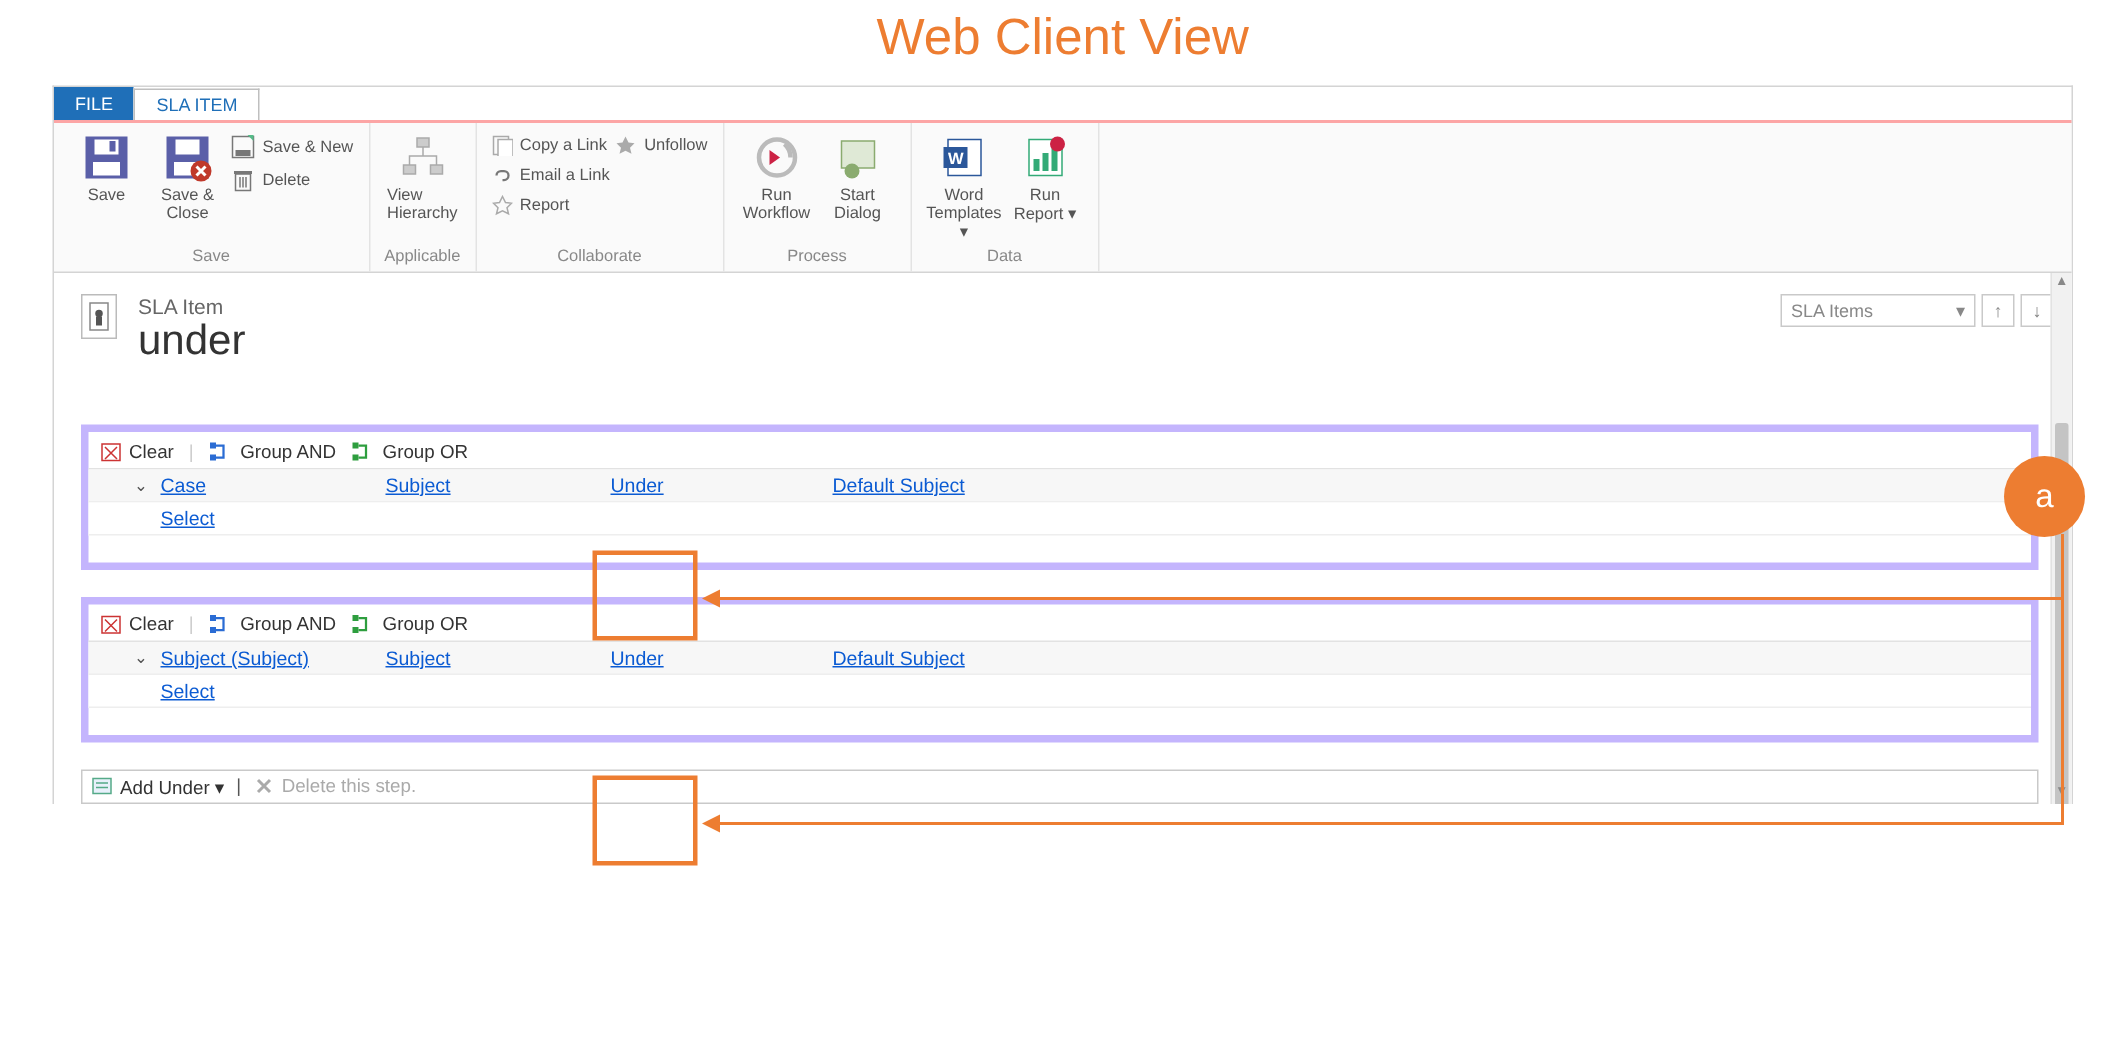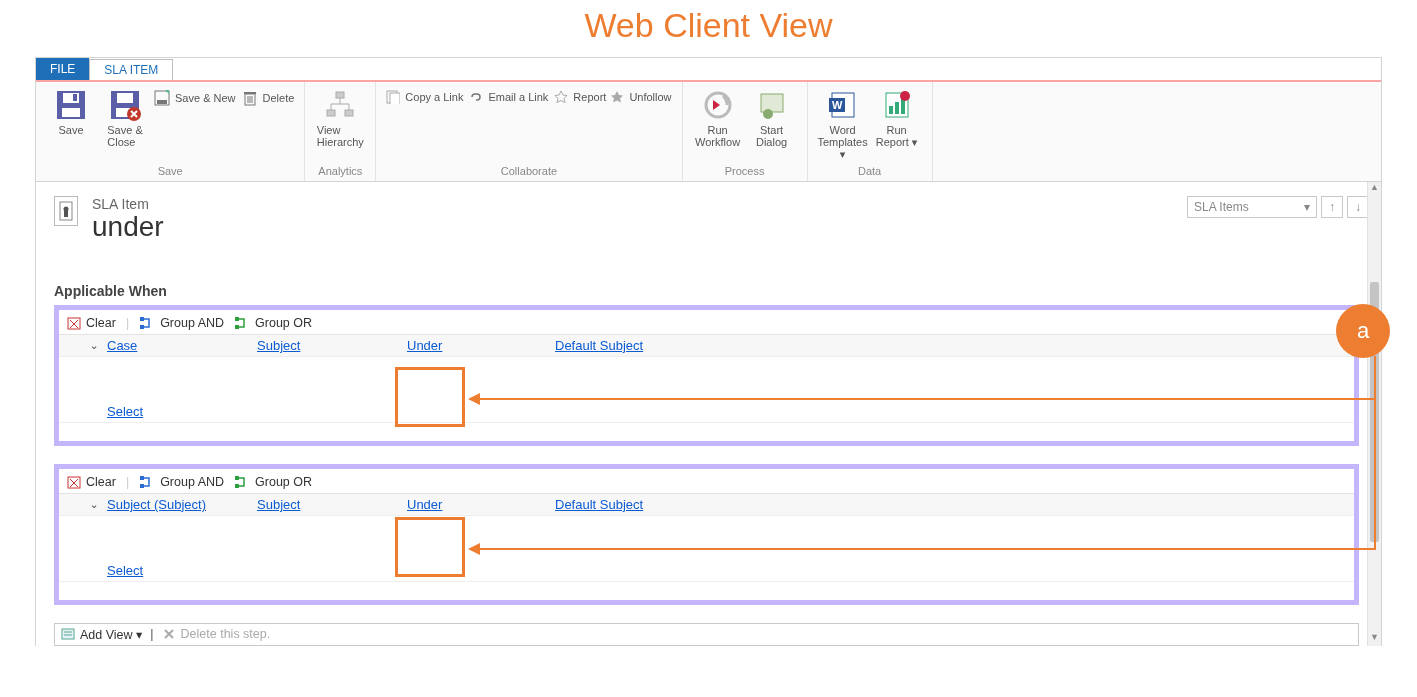--- a/index.html
+++ b/index.html
@@ -8,42 +8,42 @@
   .app { margin:0 35px; border:1px solid #d4d4d4; border-bottom:none; background:#fff; position:relative; }
   .tabs-row { display:flex; align-items:flex-end; border-bottom:2px solid #fca5a5; }
   .tab-file { background:#1f6fb8; color:#fff; padding:4px 14px; font-size:12px; cursor:pointer; }
   .tab-sla  { background:#fff; color:#1f6fb8; padding:3px 14px; font-size:12px; border:1px solid #bfbfbf; border-bottom:none; cursor:pointer; margin-left:0; }
   .ribbon { display:flex; border-bottom:1px solid #d4d4d4; background:#fafafa; }
   .group { border-right:1px solid #e3e3e3; display:flex; flex-direction:column; }
   .group-body { display:flex; align-items:flex-start; padding:6px 10px 2px 10px; gap:4px; flex:1; }
   .group-label { text-align:center; font-size:11px; color:#888; padding:2px 0 4px 0; }
   .big-btn { display:flex; flex-direction:column; align-items:center; width:50px; font-size:11px; color:#555; cursor:pointer; gap:2px;}
   .big-btn .icon { width:34px; height:34px; display:flex; align-items:center; justify-content:center; }
-  .small-col { display:flex; flex-direction:row; gap:6px; padding-top:2px; }
+  .small-col { display:flex; flex-direction:column; gap:6px; padding-top:2px; }
   .small-btn { display:flex; align-items:center; gap:5px; font-size:11px; color:#555; cursor:pointer; white-space:nowrap; }
   svg { display:block; }
 
   .content-wrap { padding:14px 12px 0 18px; background:#fff; position:relative; }
   .header-row { display:flex; justify-content:space-between; align-items:flex-start; }
   .entity-head { display:flex; gap:14px; align-items:flex-start; }
   .entity-icon-box { width:24px; height:30px; border:1px solid #bbb; display:flex; align-items:center; justify-content:center; }
   .entity-type { font-size:14px; color:#666; }
   .entity-name { font-size:28px; color:#333; font-weight:400; line-height:1.1; }
   .viewsel { display:flex; align-items:flex-end; gap:4px; }
   .viewsel select, .viewsel-box { font-size:12px; color:#888; border:1px solid #c9c9c9; padding:2px 6px; width:130px; background:#fff; height:22px; display:flex; align-items:center; justify-content:space-between; }
   .navsq { width:22px; height:22px; border:1px solid #c9c9c9; display:flex; align-items:center; justify-content:center; color:#888; cursor:pointer; font-size:12px;}
   .scrollable { margin-top:40px; padding-right:10px; }
   .section-title { font-size:14px; font-weight:600; color:#444; margin:6px 0 6px 0;}
   .cond-panel { border:5px solid #c4b5fd; padding:4px 0 18px 0; margin-bottom:18px; }
   .cond-toolbar { display:flex; align-items:center; gap:10px; padding:2px 8px 4px 8px; font-size:12.5px;}
   .cond-toolbar .sep { color:#ccc; }
   .tb-btn { display:flex; align-items:center; gap:5px; cursor:pointer; color:#333;}
   .cond-grid { border-top:1px solid #e2e2e2; }
   .cond-row { display:flex; align-items:center; padding:3px 0 3px 28px; border-bottom:1px solid #eee; font-size:13px; background:#f7f7f7;}
-  .cond-row.plain { background:#fff;margin-top:44px; }
+  .cond-row.plain { background:#fff; }
   .chev { width:14px; text-align:center; color:#555; cursor:pointer; font-size:11px; margin-right:6px;}
   .lnk { color:#0b5bd3; text-decoration:underline; cursor:pointer; }
   .cell { }
   .c-entity { width:150px; }
   .c-field  { width:150px; }
   .c-op     { width:148px; }
   .c-val    { width:220px; }
   .actions-bar { border:1px solid #c9c9c9; display:flex; align-items:center; gap:8px; padding:3px 6px; font-size:12.5px; color:#555;}
   .actions-bar .disabled { color:#aaa; }
   .vscroll { position:absolute; right:0; top:0; bottom:0; width:14px; background:#f1f1f1; border-left:1px solid #e2e2e2;}
@@ -89,21 +89,21 @@
         <div class="big-btn">
           <span class="icon">
             <svg width="34" height="34" viewBox="0 0 34 34">
                 <rect x="3" y="3" width="28" height="28" fill="#5a5fa8"></rect>
                 <rect x="8" y="20" width="18" height="9" fill="#fff"></rect>
                 <rect x="9" y="5" width="16" height="10" fill="#fff"></rect>
                 <circle cx="26" cy="26" r="7" fill="#c0392b"></circle>
                 <path d="M23 23 L29 29 M29 23 L23 29" stroke="#fff" stroke-width="2"></path>
               </svg>
           </span>
-          <span style="white-space:pre-line; ">Save &amp;
+          <span style="white-space:pre-line; text-align:center;">Save &amp;
 Close</span>
         </div>
         <div class="small-col">
           <div class="small-btn">
             <span>
               <svg width="16" height="16" viewBox="0 0 16 16">
                   <rect x="1" y="1" width="14" height="14" fill="none" stroke="#777"></rect>
                   <rect x="3" y="10" width="10" height="4" fill="#777"></rect>
                   <path d="M11 0 L15 0 L15 4" fill="#5b8"></path>
                 </svg>
@@ -135,21 +135,21 @@
                 <rect x="13" y="4" width="8" height="6" fill="#ccc" stroke="#aaa"></rect>
                 <rect x="4" y="22" width="8" height="6" fill="#ccc" stroke="#aaa"></rect>
                 <rect x="22" y="22" width="8" height="6" fill="#ccc" stroke="#aaa"></rect>
                 <path d="M17 10 v6 M17 16 h-9 v6 M17 16 h9 v6" stroke="#aaa" fill="none"></path>
               </svg>
           </span>
           <span style="white-space:pre-line; ">View
 Hierarchy</span>
         </div>
       </div>
-      <div class="group-label">Analytics</div>
+      <div class="group-label">Applicable</div>
     </div>
 
     <div class="group">
       <div class="group-body">
         <div class="small-col">
           <div class="small-btn">
             <span>
                 <svg width="14" height="14">
                   <rect x="1" y="1" width="10" height="12" fill="none" stroke="#aaa"></rect>
                   <rect x="4" y="3" width="10" height="12" fill="#fff" stroke="#aaa"></rect>
@@ -273,21 +273,20 @@
               <span>↑</span>
             </div>
           <div class="navsq">
               <span>↓</span>
             </div>
         </div>
       </div>
 
       <div class="scrollable">
 
-        <div class="section-title">Applicable When</div>
         <div class="cond-panel">
           <div class="cond-toolbar">
             <div class="tb-btn">
               <span>
                   <svg width="14" height="14">
                     <rect x="1" y="2" width="12" height="11" fill="#fff" stroke="#c33"></rect>
                     <path d="M3 4 l8 8 M11 4 l-8 8" stroke="#c33"></path>
                   </svg>
                 </span>
               <span>Clear</span>
@@ -379,21 +378,21 @@
 
         <div class="actions-bar">
           <div class="tb-btn">
             <span>
                 <svg width="14" height="14">
                   <rect x="1" y="2" width="12" height="10" fill="#e8f0fb" stroke="#5a8"></rect>
                   <line x1="3" y1="5" x2="11" y2="5" stroke="#5a8"></line>
                   <line x1="3" y1="8" x2="11" y2="8" stroke="#5a8"></line>
                 </svg>
               </span>
-            <span><span>Add View</span> ▾</span>
+            <span><span>Add Under</span> ▾</span>
           </div>
           <span class="sep">|</span>
           <div class="tb-btn disabled">
             <span>
                 <svg width="14" height="14">
                   <path d="M3 3 l8 8 M11 3 l-8 8" stroke="#aaa" stroke-width="2"></path>
                 </svg>
               </span>
             <span>Delete this step.</span>
           </div>

